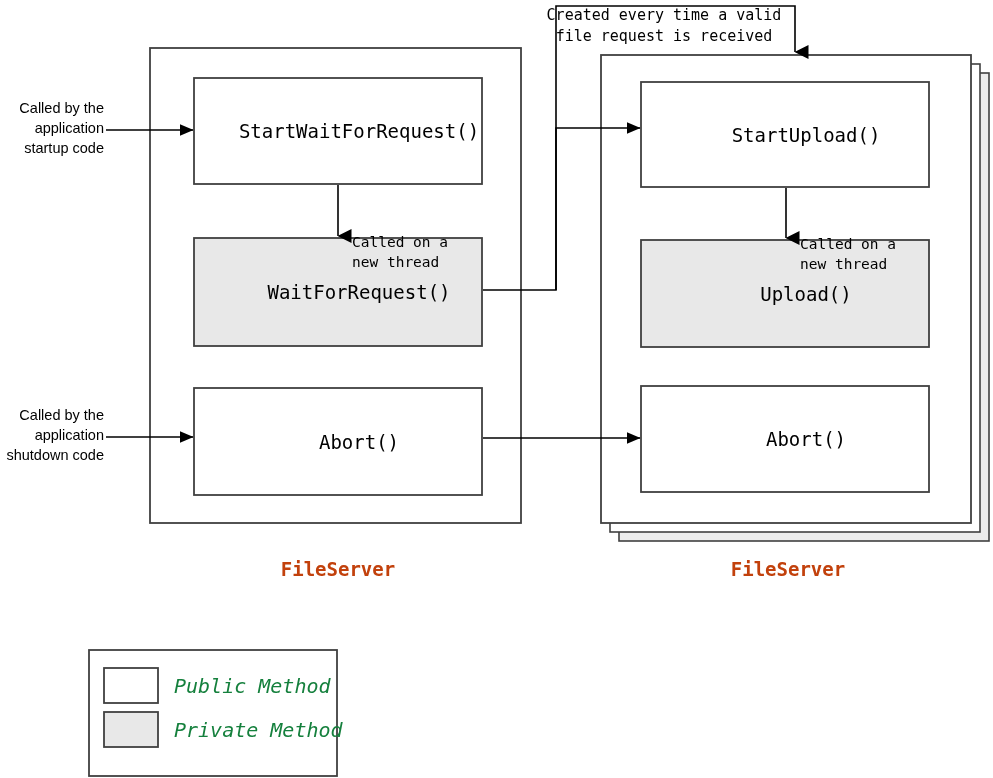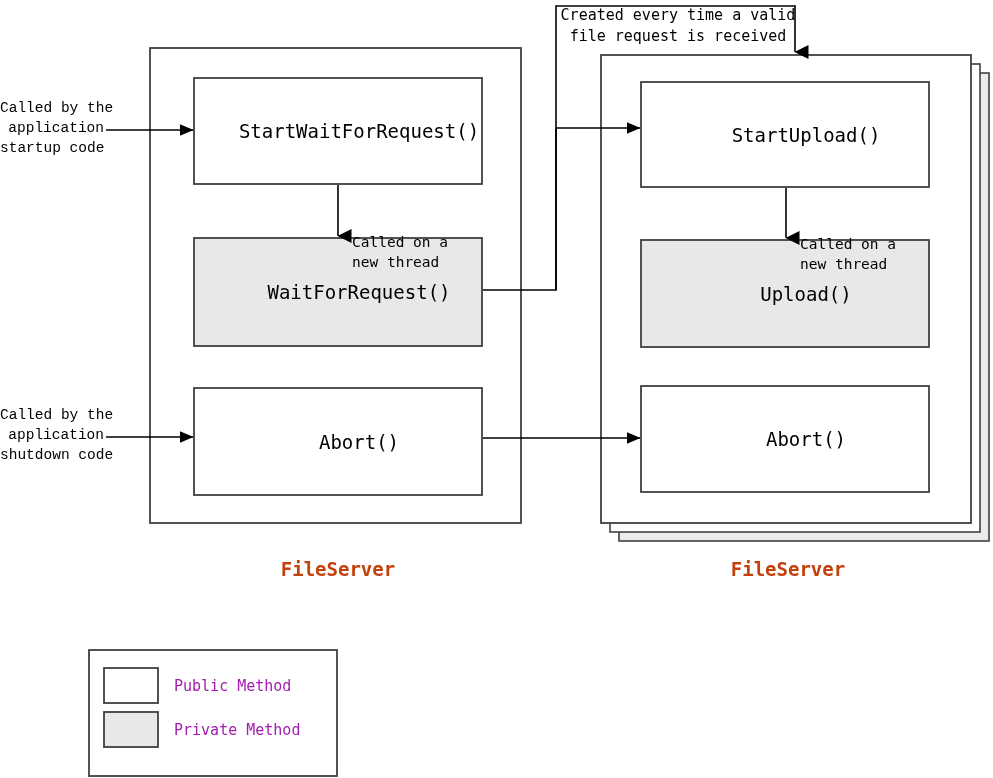--- a/index.html
+++ b/index.html
@@ -4,21 +4,21 @@
 <style>
   html,body{margin:0;padding:0;background:#ffffff;}
   body{width:993px;height:778px;font-family:"DejaVu Sans Mono",monospace;}
   #stage{position:relative;width:993px;height:778px;overflow:hidden;background:#fff;}
   svg.layer{position:absolute;left:0;top:0;width:993px;height:778px;}
   .lbl{position:absolute;white-space:pre;color:#000;}
 
   
   .side-note{
     font-size:14.5px;line-height:20px;text-align:right;
-    font-family:Liberation Mono, monospace;
+    font-family:Liberation Sans, sans-serif;
   }
   
   .thread-note{
     font-size:14.5px;line-height:20px;text-align:left;
     font-family:"DejaVu Sans Mono",monospace;
     margin-top:40px;
   }
   
   .top-note{
     font-size:15px;line-height:21px;text-align:center;
@@ -31,22 +31,22 @@
     white-space:pre;
     padding-left:21px;
   }
   
   .caption{
     position:absolute;text-align:center;font-size:19px;font-weight:bold;
     font-family:"DejaVu Sans Mono",monospace;color:#c2410c;white-space:pre;
   }
   
   .legend-text{
-    position:absolute;font-size:15px;font-family:"DejaVu Sans Mono",monospace;
-    color:#a21caf;white-space:pre;display:flex;align-items:center;
+    position:absolute;font-size:20px;font-family:"DejaVu Sans Mono",monospace;
+    color:#15803d;white-space:pre;display:flex;align-items:center;font-style:italic;
   }
 </style>
 </head>
 <body>
 
 <div id="stage">
 
   <svg class="layer" viewBox="0 0 993 778" xmlns="http://www.w3.org/2000/svg">
     <defs>
       <marker id="ah" markerWidth="14" markerHeight="12" refX="13.5" refY="6" orient="auto" markerUnits="userSpaceOnUse">
@@ -98,21 +98,21 @@
   <div class="lbl side-note" style="left:0px;top:405px;width:104px;">Called by the
 application
 shutdown code</div>
 
   <div class="lbl thread-note" style="left:352px;top:192px;width:120px;">Called on a
 new thread</div>
 
   <div class="lbl thread-note" style="left:800px;top:194px;width:120px;">Called on a
 new thread</div>
 
-  <div class="lbl top-note" style="left:558px;top:5px;width:240px;">Created every time a valid
+  <div class="lbl top-note" style="left:544px;top:5px;width:240px;">Created every time a valid
 file request is received</div>
 
   <div class="method-text" style="left:194px;top:78px;width:288px;height:106px;">StartWaitForRequest()</div>
   <div class="method-text" style="left:194px;top:238px;width:288px;height:108px;text-align:center;">WaitForRequest()</div>
   <div class="method-text" style="left:194px;top:388px;width:288px;height:107px;">Abort()</div>
 
   <div class="method-text" style="left:641px;top:240px;width:288px;height:107px;">Upload()</div>
   <div class="method-text" style="left:641px;top:82px;width:288px;height:105px;">StartUpload()</div>
   <div class="method-text" style="left:641px;top:386px;width:288px;height:106px;">Abort()</div>
 

